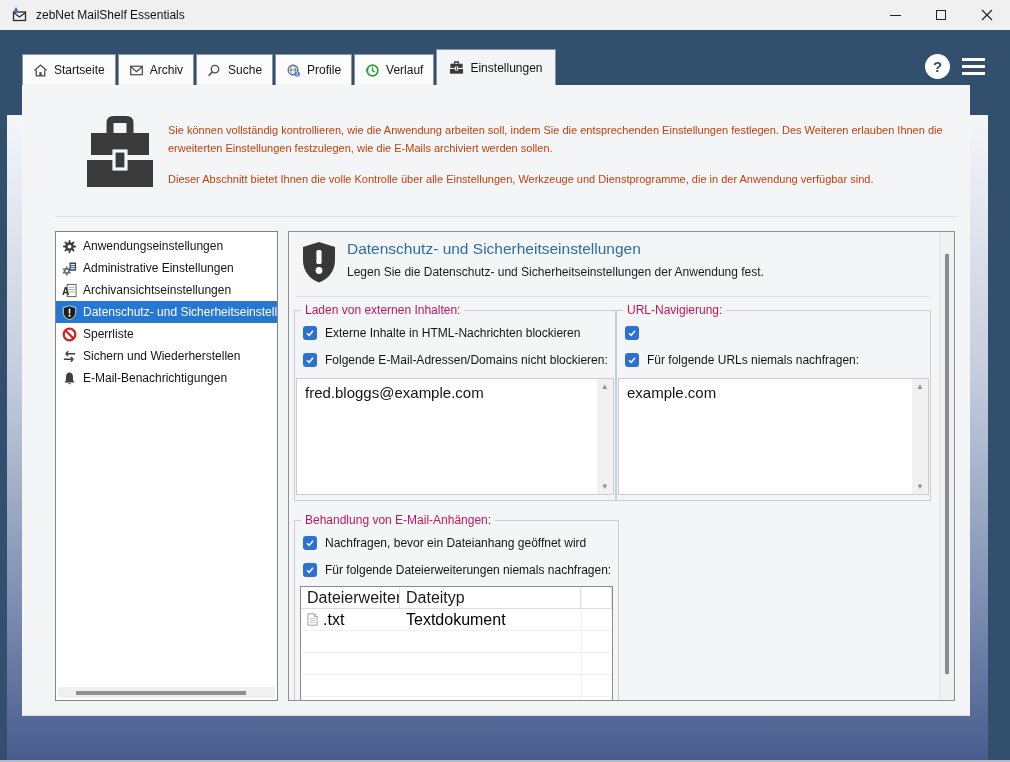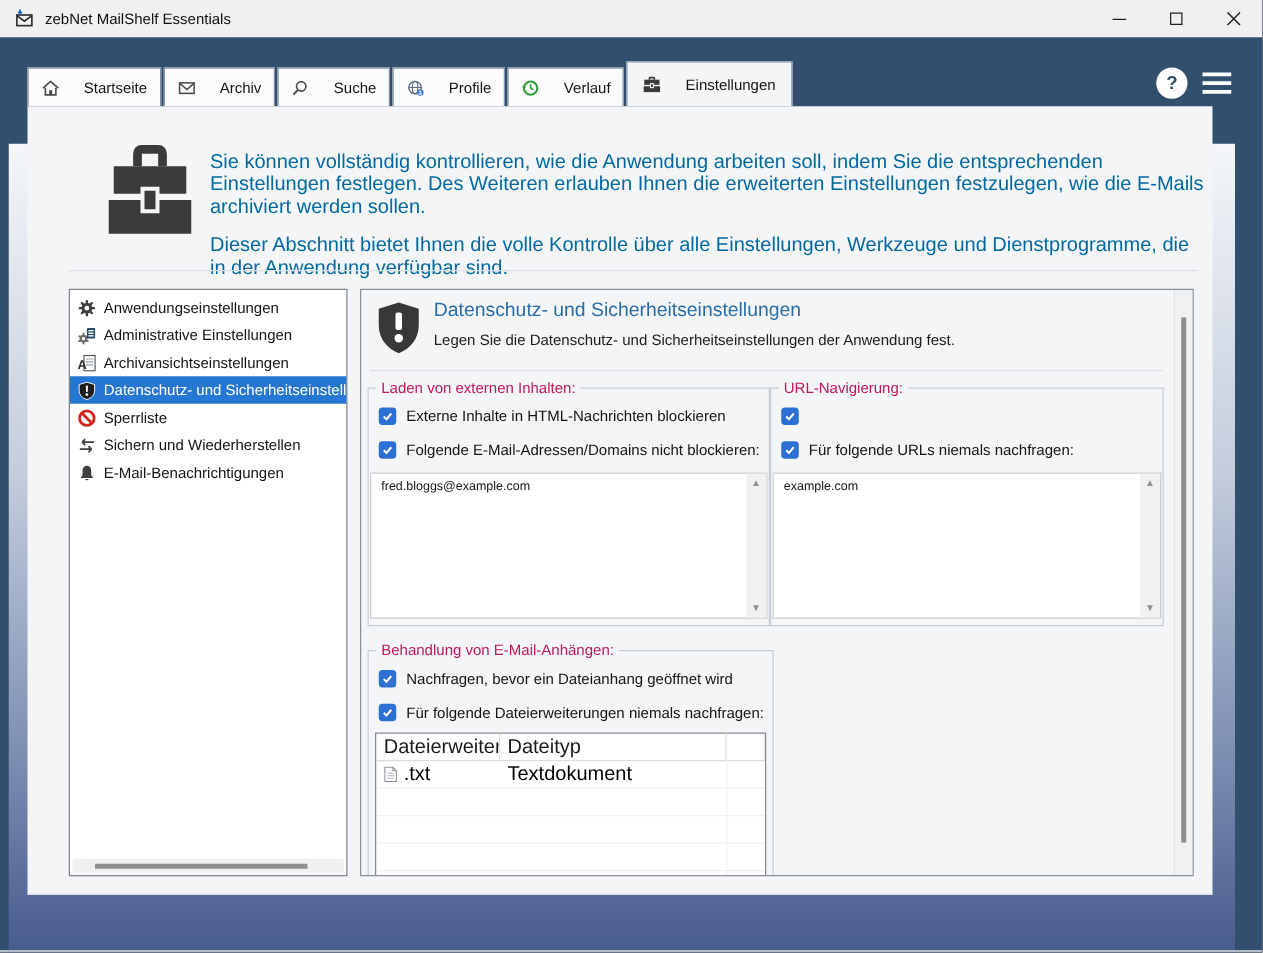--- a/index.html
+++ b/index.html
@@ -18,32 +18,32 @@
 
   
   .bluebody { position:absolute; left:0; top:30px; width:1010px; height:732px; background:#32506e; }
   .bottom-edge { position:absolute; left:0; bottom:0; width:100%; height:2px; background:#b3bbc7; }
   .gframe { position:absolute; left:7px; top:85px; width:981px; height:657px;
             background:linear-gradient(180deg,#f4f6f9 0%, #c4cddd 40%, #7b8db1 75%, #44588b 100%); }
   .sheet { position:absolute; left:22px; top:85px; width:948px; height:631px; background:#f4f5f7; border-bottom:1px solid #dadde2; }
 
   
   .tabstrip { position:absolute; left:22px; top:49px; height:36px; display:flex; align-items:flex-end; }
-  .tab { display:flex; align-items:center; gap:19px; height:31px; padding:0 10px; margin-right:2px;
+  .tab { display:flex; align-items:center; gap:6px; height:31px; padding:0 10px; margin-right:2px;
          background:#fbfbfc; border:1px solid #8695a7; border-bottom:none; font-size:12px; color:#141414; cursor:default; }
   .tab.active { height:36px; padding:0 12px; background:#f4f5f7; }
   .tab svg { display:block; }
   .help-btn { position:absolute; right:60px; top:54px; width:25px; height:25px; border-radius:50%; background:#fff;
               display:flex; align-items:center; justify-content:center; font-size:15px; font-weight:bold; color:#32506e; }
   .menu-btn { position:absolute; right:25px; top:58px; width:23px; height:17px; display:flex; flex-direction:column; justify-content:space-between; }
   .menu-btn i { display:block; height:3.4px; background:#fff; }
 
   
   .intro-icon { position:absolute; left:62px; top:30px; }
-  .intro-text { position:absolute; left:146px; top:36px; width:800px; font-size:16px; line-height:18px; color:#0369a1; }
+  .intro-text { position:absolute; left:146px; top:36px; width:800px; font-size:11px; line-height:18px; color:#c2410c; }
   .intro-text p + p { margin-top:13px; }
   .sheet-divider { position:absolute; left:33px; right:12px; top:131px; height:1px; background:#dcdfe3; }
 
   
   .listbox { position:absolute; left:33px; top:146px; width:223px; height:470px; background:#fff; border:1px solid #7e858d; }
   .li { height:22px; display:flex; align-items:center; gap:6px; padding:0 3px 0 5px; font-size:12px; color:#141414; white-space:nowrap; overflow:hidden; }
   .li:first-child { margin-top:3px; }
   .li .lic { flex:0 0 16px; height:16px; display:flex; align-items:center; justify-content:center; }
   .li.sel { background:#2677d3; color:#fff; }
   .hsb { position:absolute; left:2px; right:2px; bottom:2px; height:11px; background:#f0f0f0; }
@@ -60,21 +60,21 @@
   fieldset legend { margin-left:5px; padding:0 4px; font-size:12px; color:#be185d; }
   .g1 { left:5px;  top:71px;  width:313px; height:198px; }
   .g2 { left:327px; top:71px; width:315px; height:198px; }
   .g3 { left:5px;  top:281px; width:313px; height:245px; }
 
   .cbrow { display:flex; align-items:center; gap:8px; margin:9px 6px 0 7px; font-size:12px; color:#141414; white-space:nowrap; }
   .cbrow + .cbrow { margin-top:13px; }
   .cb { flex:0 0 14px; width:14px; height:14px; border-radius:3px; background:#2b70d2; display:flex; align-items:center; justify-content:center; }
 
   .tbox { position:relative; margin:11px 0 0 0; height:117px; background:#fff; border:1px solid #c9ccd1; }
-  .tval { padding:5px 8px; font-size:10px; color:#141414; }
+  .tval { padding:5px 8px; font-size:15px; color:#141414; }
   .vscroll { position:absolute; right:0; top:0; bottom:0; width:16px; background:#f1f1f2; }
   .arr { position:absolute; left:0; width:100%; text-align:center; font-size:8px; color:#8f9398; }
   .arr.up::before { content:"▲"; } .arr.up { top:3px; }
   .arr.down::before { content:"▼"; } .arr.down { bottom:3px; }
 
   
   .ftable { position:relative; margin:9px 4px 0 4px; height:145px; background:#fff; border:1px solid #868b92; font-size:16px; }
   .trow { display:flex; height:22px; align-items:center; }
   .thead .tcell { color:#1a1a1a; border-right:1px solid #e4e4e4; }
   .thead { border-bottom:1px solid #dcdcdc; }

